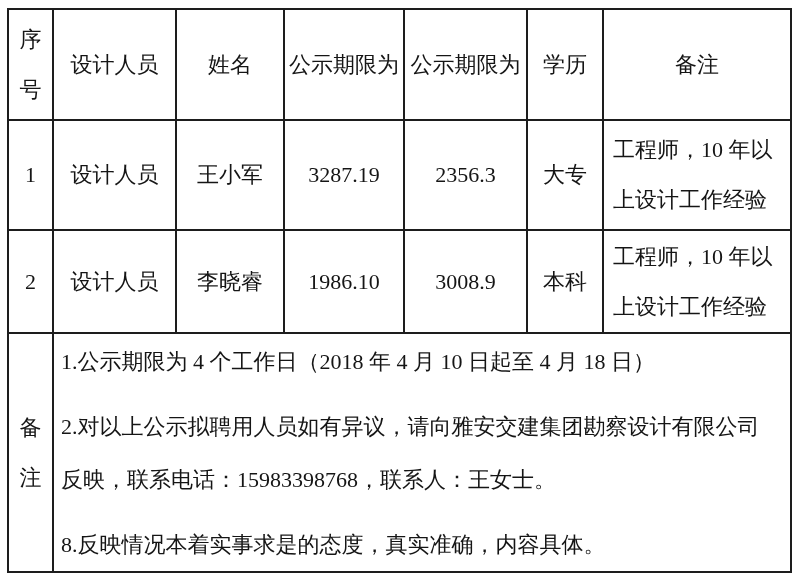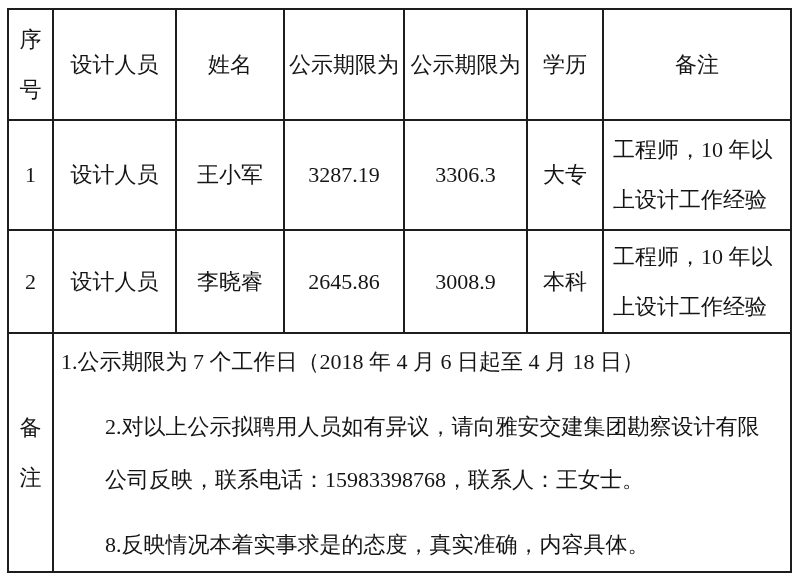--- a/index.html
+++ b/index.html
@@ -42,21 +42,21 @@
     text-align: left;
     padding: 0 14px 0 9px;
     line-height: 50px;
   }
   td.remarks {
     text-align: left;
     vertical-align: top;
     padding: 1px 12px 0 7px;
   }
   td.remarks p { margin: 0; line-height: 53px; }
-  td.remarks p + p { margin-top: 12px; margin-left: 44px; }
+  td.remarks p + p { margin-top: 12px; }
 </style>
 </head>
 <body>
 
 <div class="page">
   <table class="roster">
     <colgroup>
       <col style="width:45px">
       <col style="width:123px">
       <col style="width:108px">
@@ -77,40 +77,40 @@
       <th>公示期限为</th>
       <th>学历</th>
       <th>备注</th>
     </tr>
 
     <tr style="height:110px">
       <td>1</td>
       <td>设计人员</td>
       <td>王小军</td>
       <td>3287.19</td>
-      <td>3306.3</td>
+      <td>2356.3</td>
       <td>大专</td>
       <td class="note">工程师，10 年以上设计工作经验</td>
     </tr>
 
     <tr style="height:103px">
       <td>2</td>
       <td>设计人员</td>
       <td>李晓睿</td>
-      <td>2645.86</td>
+      <td>1986.10</td>
       <td>3008.9</td>
       <td>本科</td>
       <td class="note">工程师，10 年以上设计工作经验</td>
     </tr>
 
     <tr style="height:238px">
       <td>
         <span class="vlabel">备注</span>
       </td>
       <td class="remarks" colspan="6">
-        <p>1.公示期限为 7 个工作日（2018 年 4 月 6 日起至 4 月 18 日）</p>
+        <p>1.公示期限为 4 个工作日（2018 年 4 月 10 日起至 4 月 18 日）</p>
         <p>2.对以上公示拟聘用人员如有异议，请向雅安交建集团勘察设计有限公司反映，联系电话：15983398768，联系人：王女士。</p>
         <p>8.反映情况本着实事求是的态度，真实准确，内容具体。</p>
       </td>
     </tr>
   </tbody>
     </table>
 </div>
 
 </body></html>

